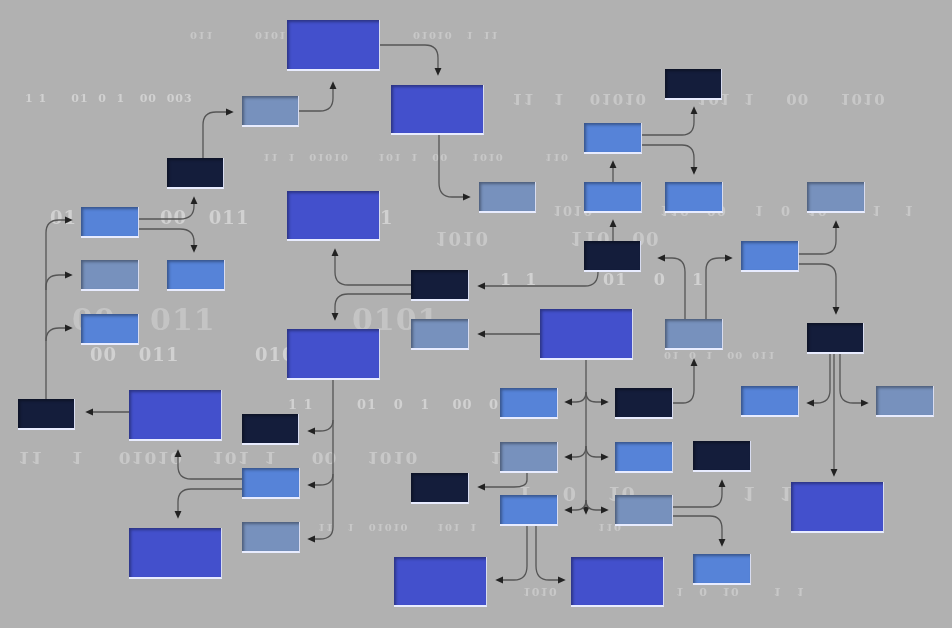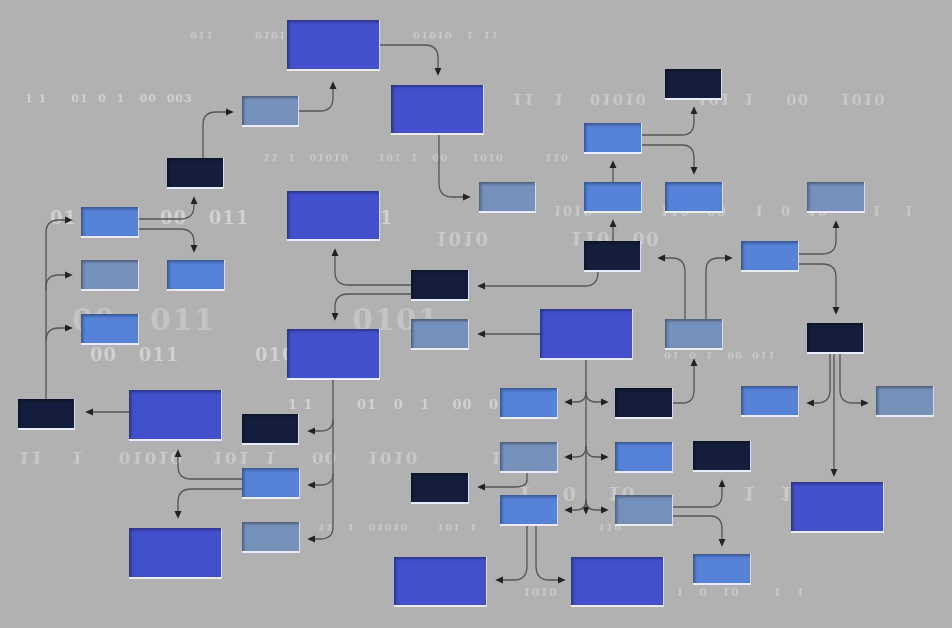--- a/index.html
+++ b/index.html
@@ -42,20 +42,21 @@
     <span class="bt flip" style="left: 378px; top: 152px; font-size: 10px;">101  1   00</span>
     <span class="bt flip" style="left: 472px; top: 152px; font-size: 10px;">1010</span>
     <span class="bt flip" style="left: 545px; top: 152px; font-size: 10px;">110</span>
     <span class="bt" style="left: 50px; top: 207px; font-size: 18px;">01</span>
     <span class="bt" style="left: 160px; top: 207px; font-size: 18px;">00   011</span>
     <span class="bt" style="left: 380px; top: 207px; font-size: 18px;">1</span>
     <span class="bt flip" style="left: 553px; top: 203px; font-size: 13px;">1010</span>
     <span class="bt flip" style="left: 660px; top: 203px; font-size: 13px;">110   00     1   0   10        1    1</span>
     <span class="bt flip" style="left: 435px; top: 228px; font-size: 18px;">1010</span>
     <span class="bt flip" style="left: 570px; top: 228px; font-size: 18px;">110   00</span>
+    <span class="bt" style="left: 500px; top: 270px; font-size: 16px;">1  1          01    0    1</span>
     <span class="bt faint" style="left: 72px; top: 302px; font-size: 30px;">00   011</span>
     <span class="bt faint" style="left: 352px; top: 302px; font-size: 30px;">0101</span>
     <span class="bt" style="left: 90px; top: 344px; font-size: 18px;">00   011</span>
     <span class="bt" style="left: 255px; top: 344px; font-size: 18px;">010</span>
     <span class="bt flip" style="left: 664px; top: 350px; font-size: 10px;">01  0  1   00  011</span>
     <span class="bt" style="left: 288px; top: 397px; font-size: 13px;">1 1</span>
     <span class="bt" style="left: 357px; top: 397px; font-size: 13px;">01   0   1    00   01</span>
     <span class="bt flip" style="left: 18px; top: 448px; font-size: 17px;">11    1     01010</span>
     <span class="bt flip" style="left: 212px; top: 448px; font-size: 17px;">101  1     00</span>
     <span class="bt flip" style="left: 367px; top: 448px; font-size: 17px;">1010</span>

